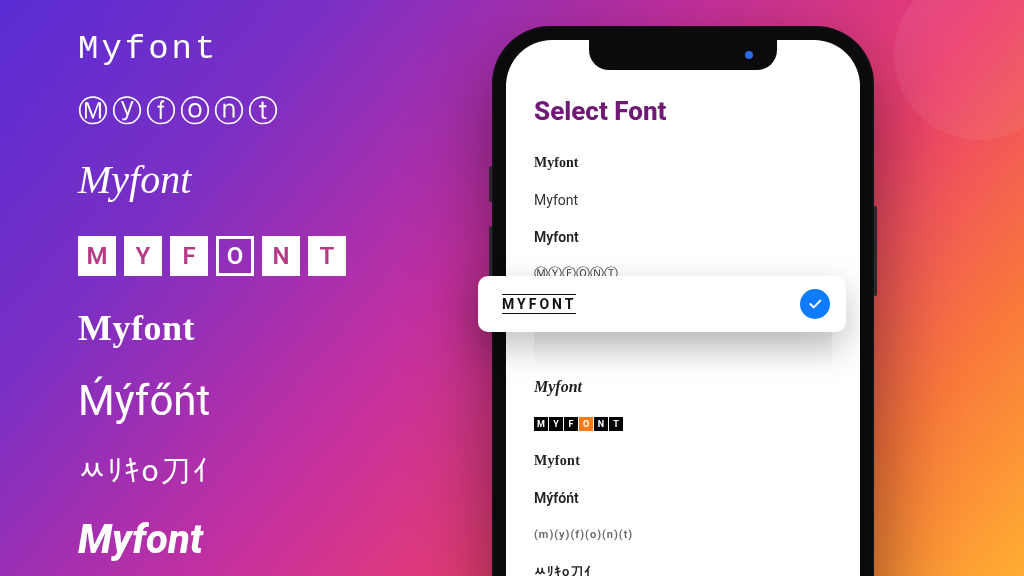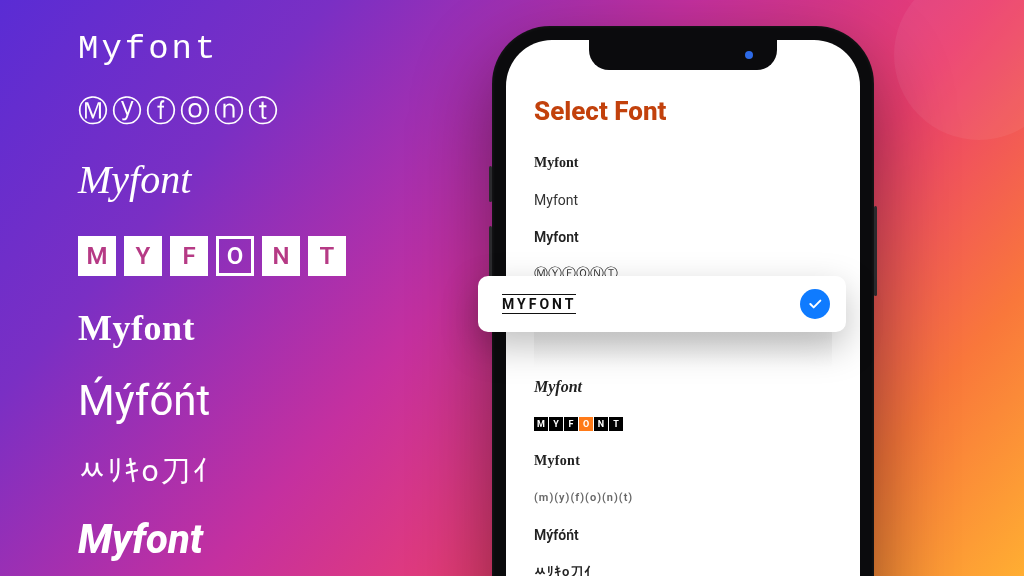--- a/index.html
+++ b/index.html
@@ -60,21 +60,21 @@
     position: relative;
   }
   .notch {
     position: absolute; top: 0; left: 50%; transform: translateX(-50%);
     width: 188px; height: 30px; background: #0b0b0d;
     border-bottom-left-radius: 20px; border-bottom-right-radius: 20px;
     display:flex; align-items:center; justify-content:flex-end; padding:0 24px;
   }
   .notch .dot { width:8px;height:8px;border-radius:50%;background:#2d6ae6;margin-left:6px;}
   .screen-inner { padding: 56px 28px 0 28px; height: 100%; overflow: hidden; }
-  .screen-title { font-size: 26px; font-weight: 800; color:#c2410c; margin-bottom: 18px; }
+  .screen-title { font-size: 26px; font-weight: 800; color:#701a75; margin-bottom: 18px; }
 
   .font-list { display:flex; flex-direction:column; }
   .font-item { height: 37px; display:flex; align-items:center; font-size: 14px; color:#222; font-weight:600; }
   .fi-serif  { font-family: Georgia, "Times New Roman", serif; font-weight:700; }
   .fi-thin   { font-weight: 400; color:#333; }
   .fi-script { font-family: "Brush Script MT", cursive; font-style: italic; font-size:16px; font-weight:800;}
   .fi-black  { font-family: Georgia, serif; font-weight: 900; letter-spacing:.3px; }
   .fi-paren  { font-size: 11px; color:#666; letter-spacing:1px; }
   .fi-box-row { display:flex; gap:1px; }
   .fi-box-row span { width:14px;height:14px; font-size:9px; font-weight:700; display:inline-flex;align-items:center;justify-content:center; background:#000; color:#fff; }
@@ -148,22 +148,22 @@
           <div class="fi-box-row">
             <span>M</span>
             <span>Y</span>
             <span>F</span>
             <span class="orange">O</span>
             <span>N</span>
             <span>T</span>
           </div>
         </div>
         <div class="font-item fi-black">Myfont</div>
+        <div class="font-item">Mýfóńt</div>
         <div class="font-item fi-paren">(m)(y)(f)(o)(n)(t)</div>
-        <div class="font-item">Mýfóńt</div>
         <div class="font-item fi-mix">ﾶﾘｷo刀ｲ</div>
 
       </div>
     </div>
 
   </div>
 </div>
 
 <div class="selected-card">
   <span class="selected-text">MYFONT</span>

